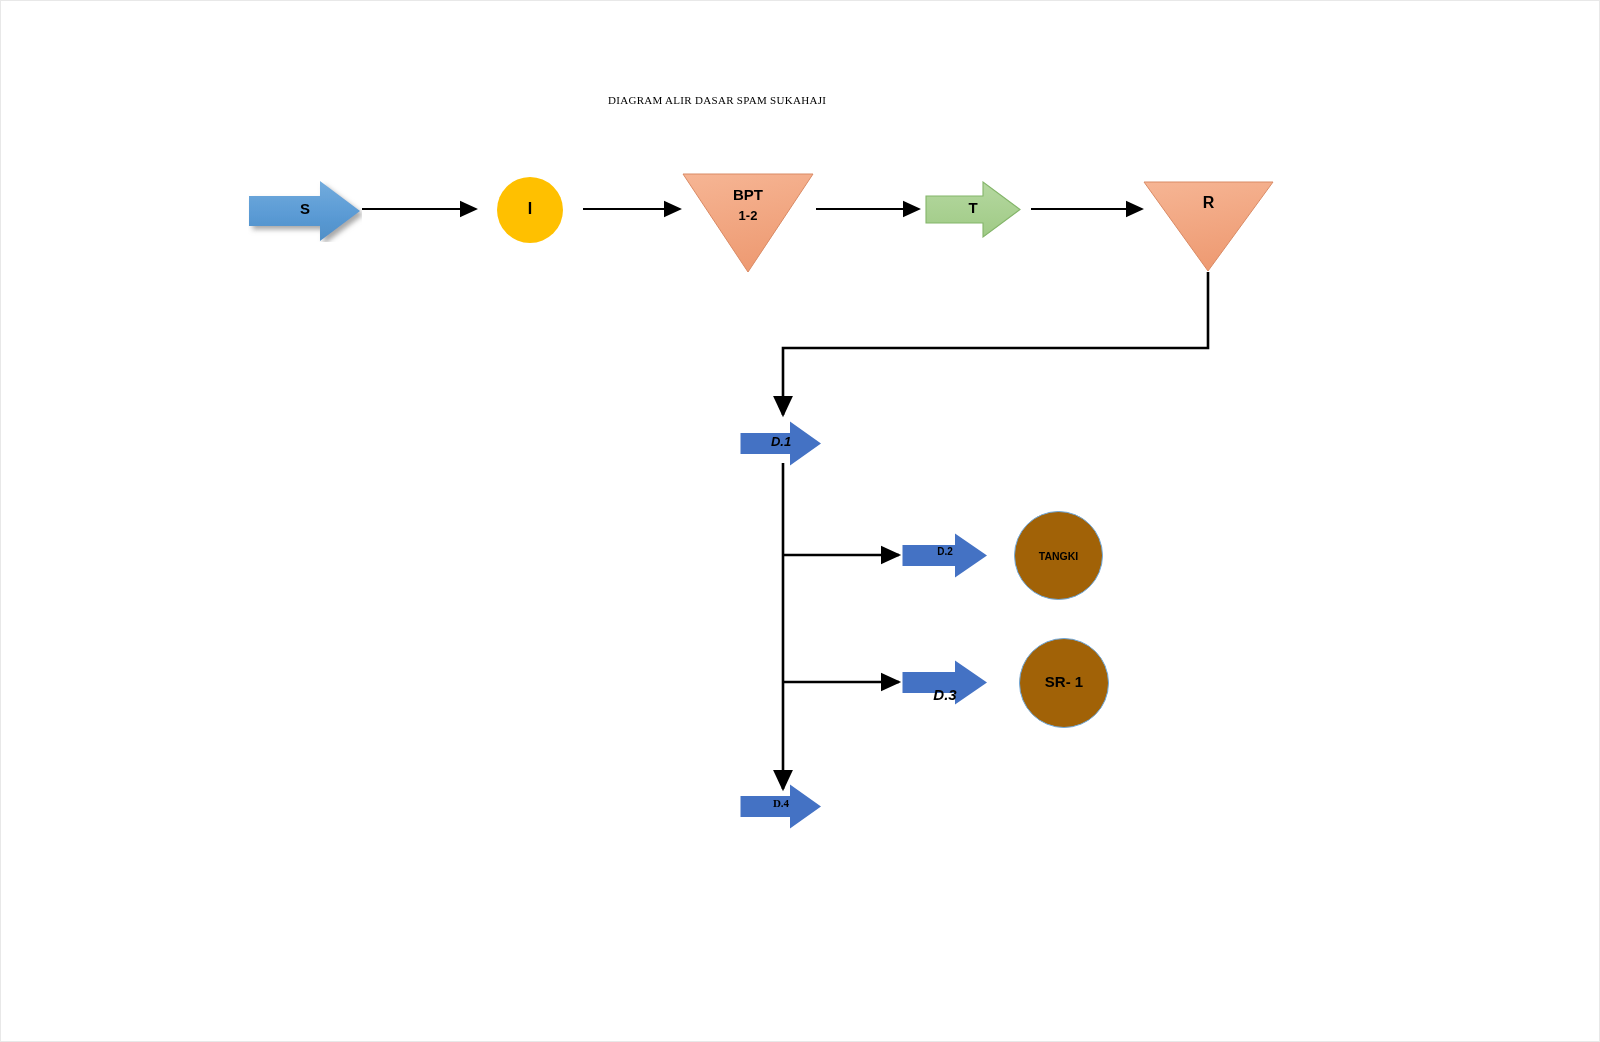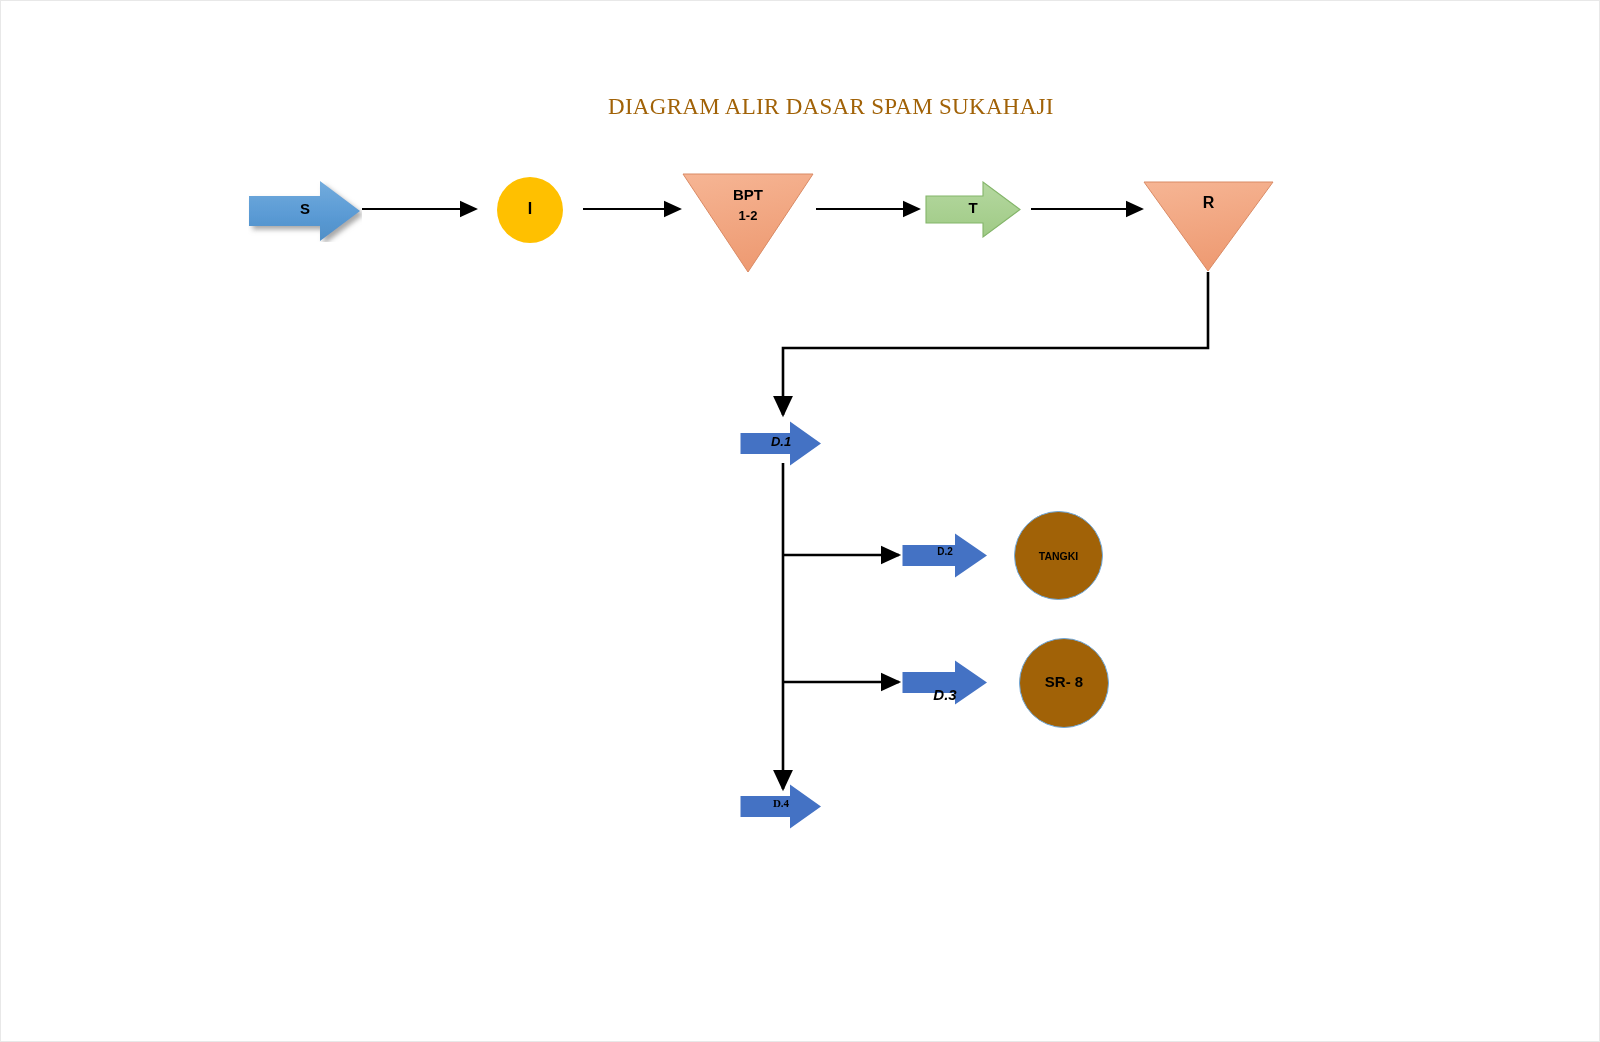--- a/index.html
+++ b/index.html
@@ -24,23 +24,23 @@
     width: 1600px; height: 1042px;
     box-sizing: border-box;
     border: 1px solid #e8e8e8;
     pointer-events: none;
   }
   .title {
     position: absolute;
     left: 608px;
     top: 94px;
     font-family: "Liberation Serif", serif;
-    font-size: 23px;
+    font-size: 11px;
     letter-spacing: 0.3px;
-    color: #a16207;
+    color: #000000;
     white-space: nowrap;
   }
   
   #connectors {
     position: absolute;
     left: 0; top: 0;
     width: 1600px; height: 1042px;
   }
   
   .shape {
@@ -184,21 +184,21 @@
   </div>
 
   <div class="shape" style="left:902px; top:660px; width:86px; height:45px;">
     <svg class="arrow-svg" width="86" height="45" viewBox="0 0 86 45">
       <path d="M0.5,12 L53,12 L53,0.5 L85,22.5 L53,44.5 L53,33 L0.5,33 Z" fill="#4472C4"></path>
     </svg>
     <div class="shape-label" style="top:26px; font-size:15px; padding-right:24px;font-style:italic;">D.3</div>
   </div>
 
   <div class="shape circle circle-blue" style="left:1019px; top:638px; width:90px; height:90px;">
-    <div class="shape-label" style="top:34px; font-size:15px;">SR- 8</div>
+    <div class="shape-label" style="top:34px; font-size:15px;">SR- 1</div>
   </div>
 
   <div class="shape" style="left:740px; top:784px; width:82px; height:45px;">
     <svg class="arrow-svg" width="82" height="45" viewBox="0 0 82 45">
       <path d="M0.5,12 L50,12 L50,0.5 L81,22.5 L50,44.5 L50,33 L0.5,33 Z" fill="#4472C4"></path>
     </svg>
     <div class="shape-label" style="top:13px; font-size:11px; padding-right:22px;font-family:Liberation Serif, serif;">D.4</div>
   </div>
 
 </div>

